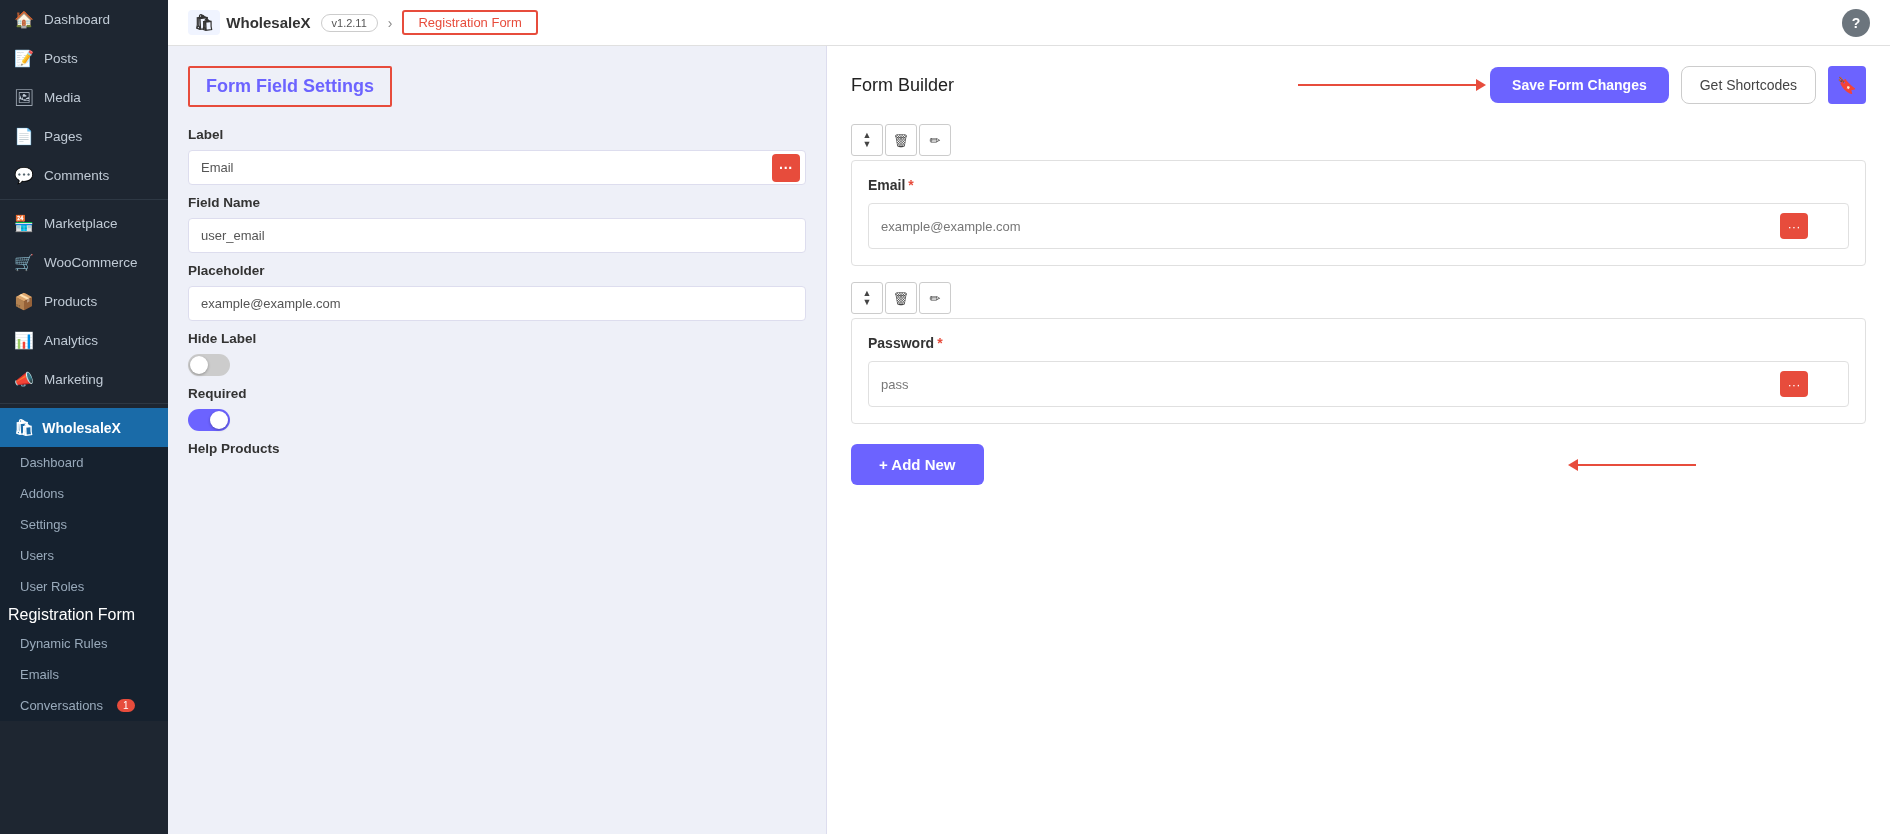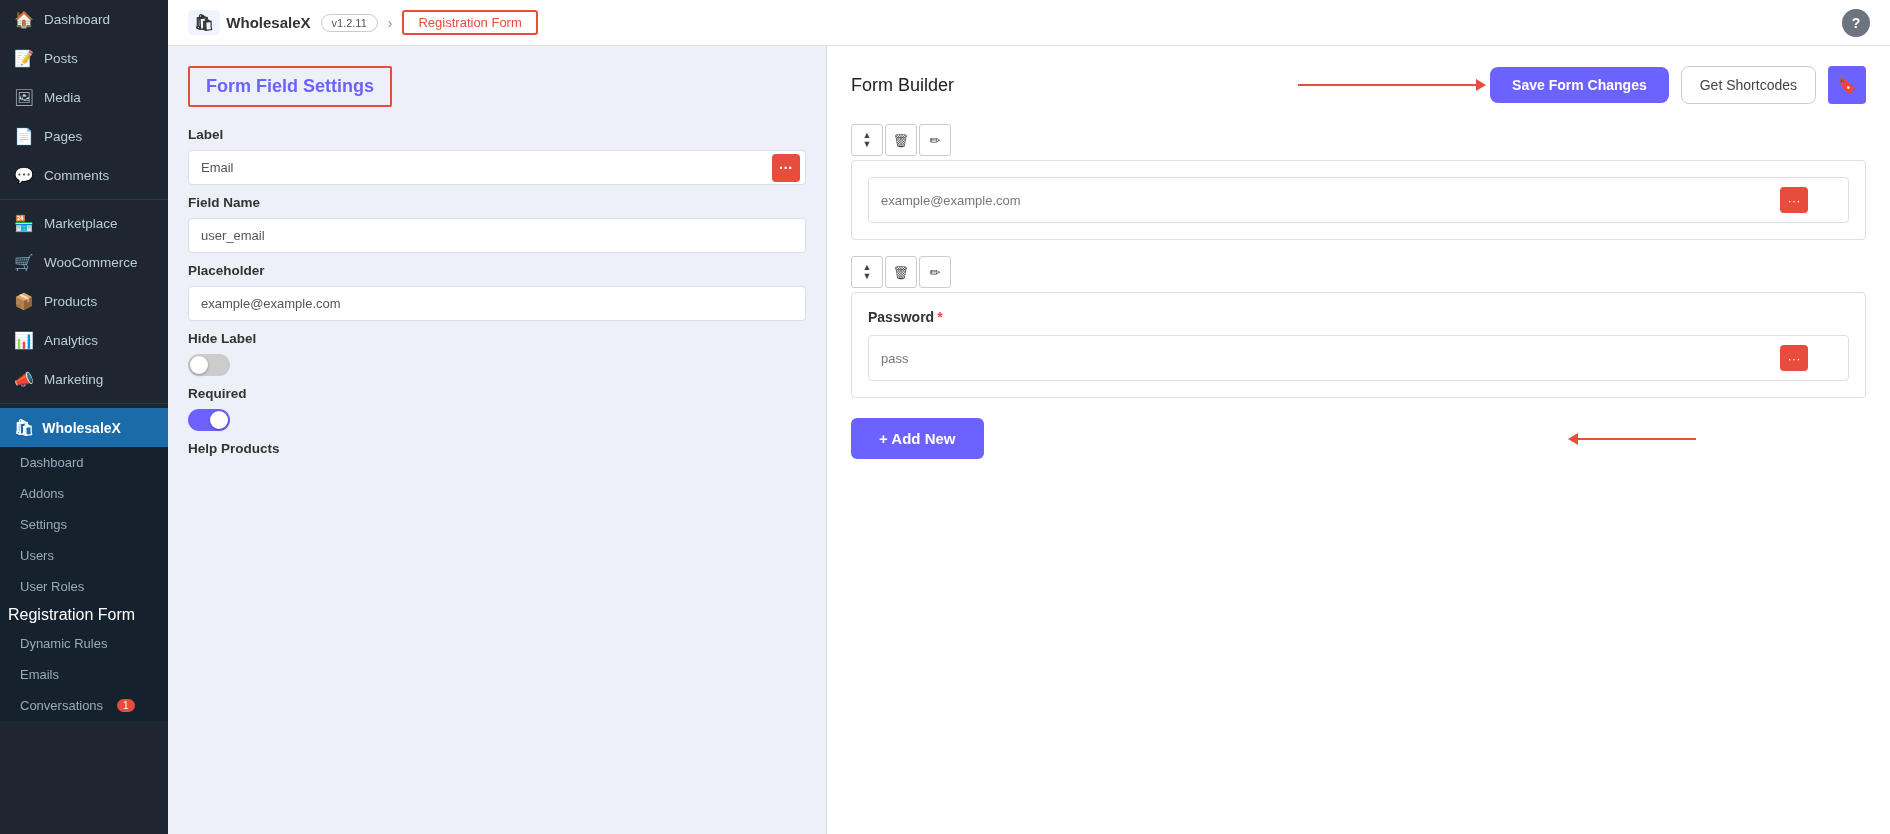--- a/index.html
+++ b/index.html
@@ -563,20 +563,23 @@
       <div class="form-field-block">
         <div class="field-controls">
           <div class="ctrl-btn-updown">
             <span>▲</span>
             <span>▼</span>
           </div>
           <button class="ctrl-btn">🗑</button>
           <button class="ctrl-btn">✏</button>
         </div>
         <div class="form-field-card">
+          <div class="form-field-name">
+            <span>Email</span><span class="required-star">*</span>
+          </div>
           <div class="form-field-value">
             <span>example@example.com</span>
             <button class="dots-btn">···</button>
           </div>
         </div>
       </div>
 
       <div class="form-field-block">
         <div class="field-controls">
           <div class="ctrl-btn-updown">

